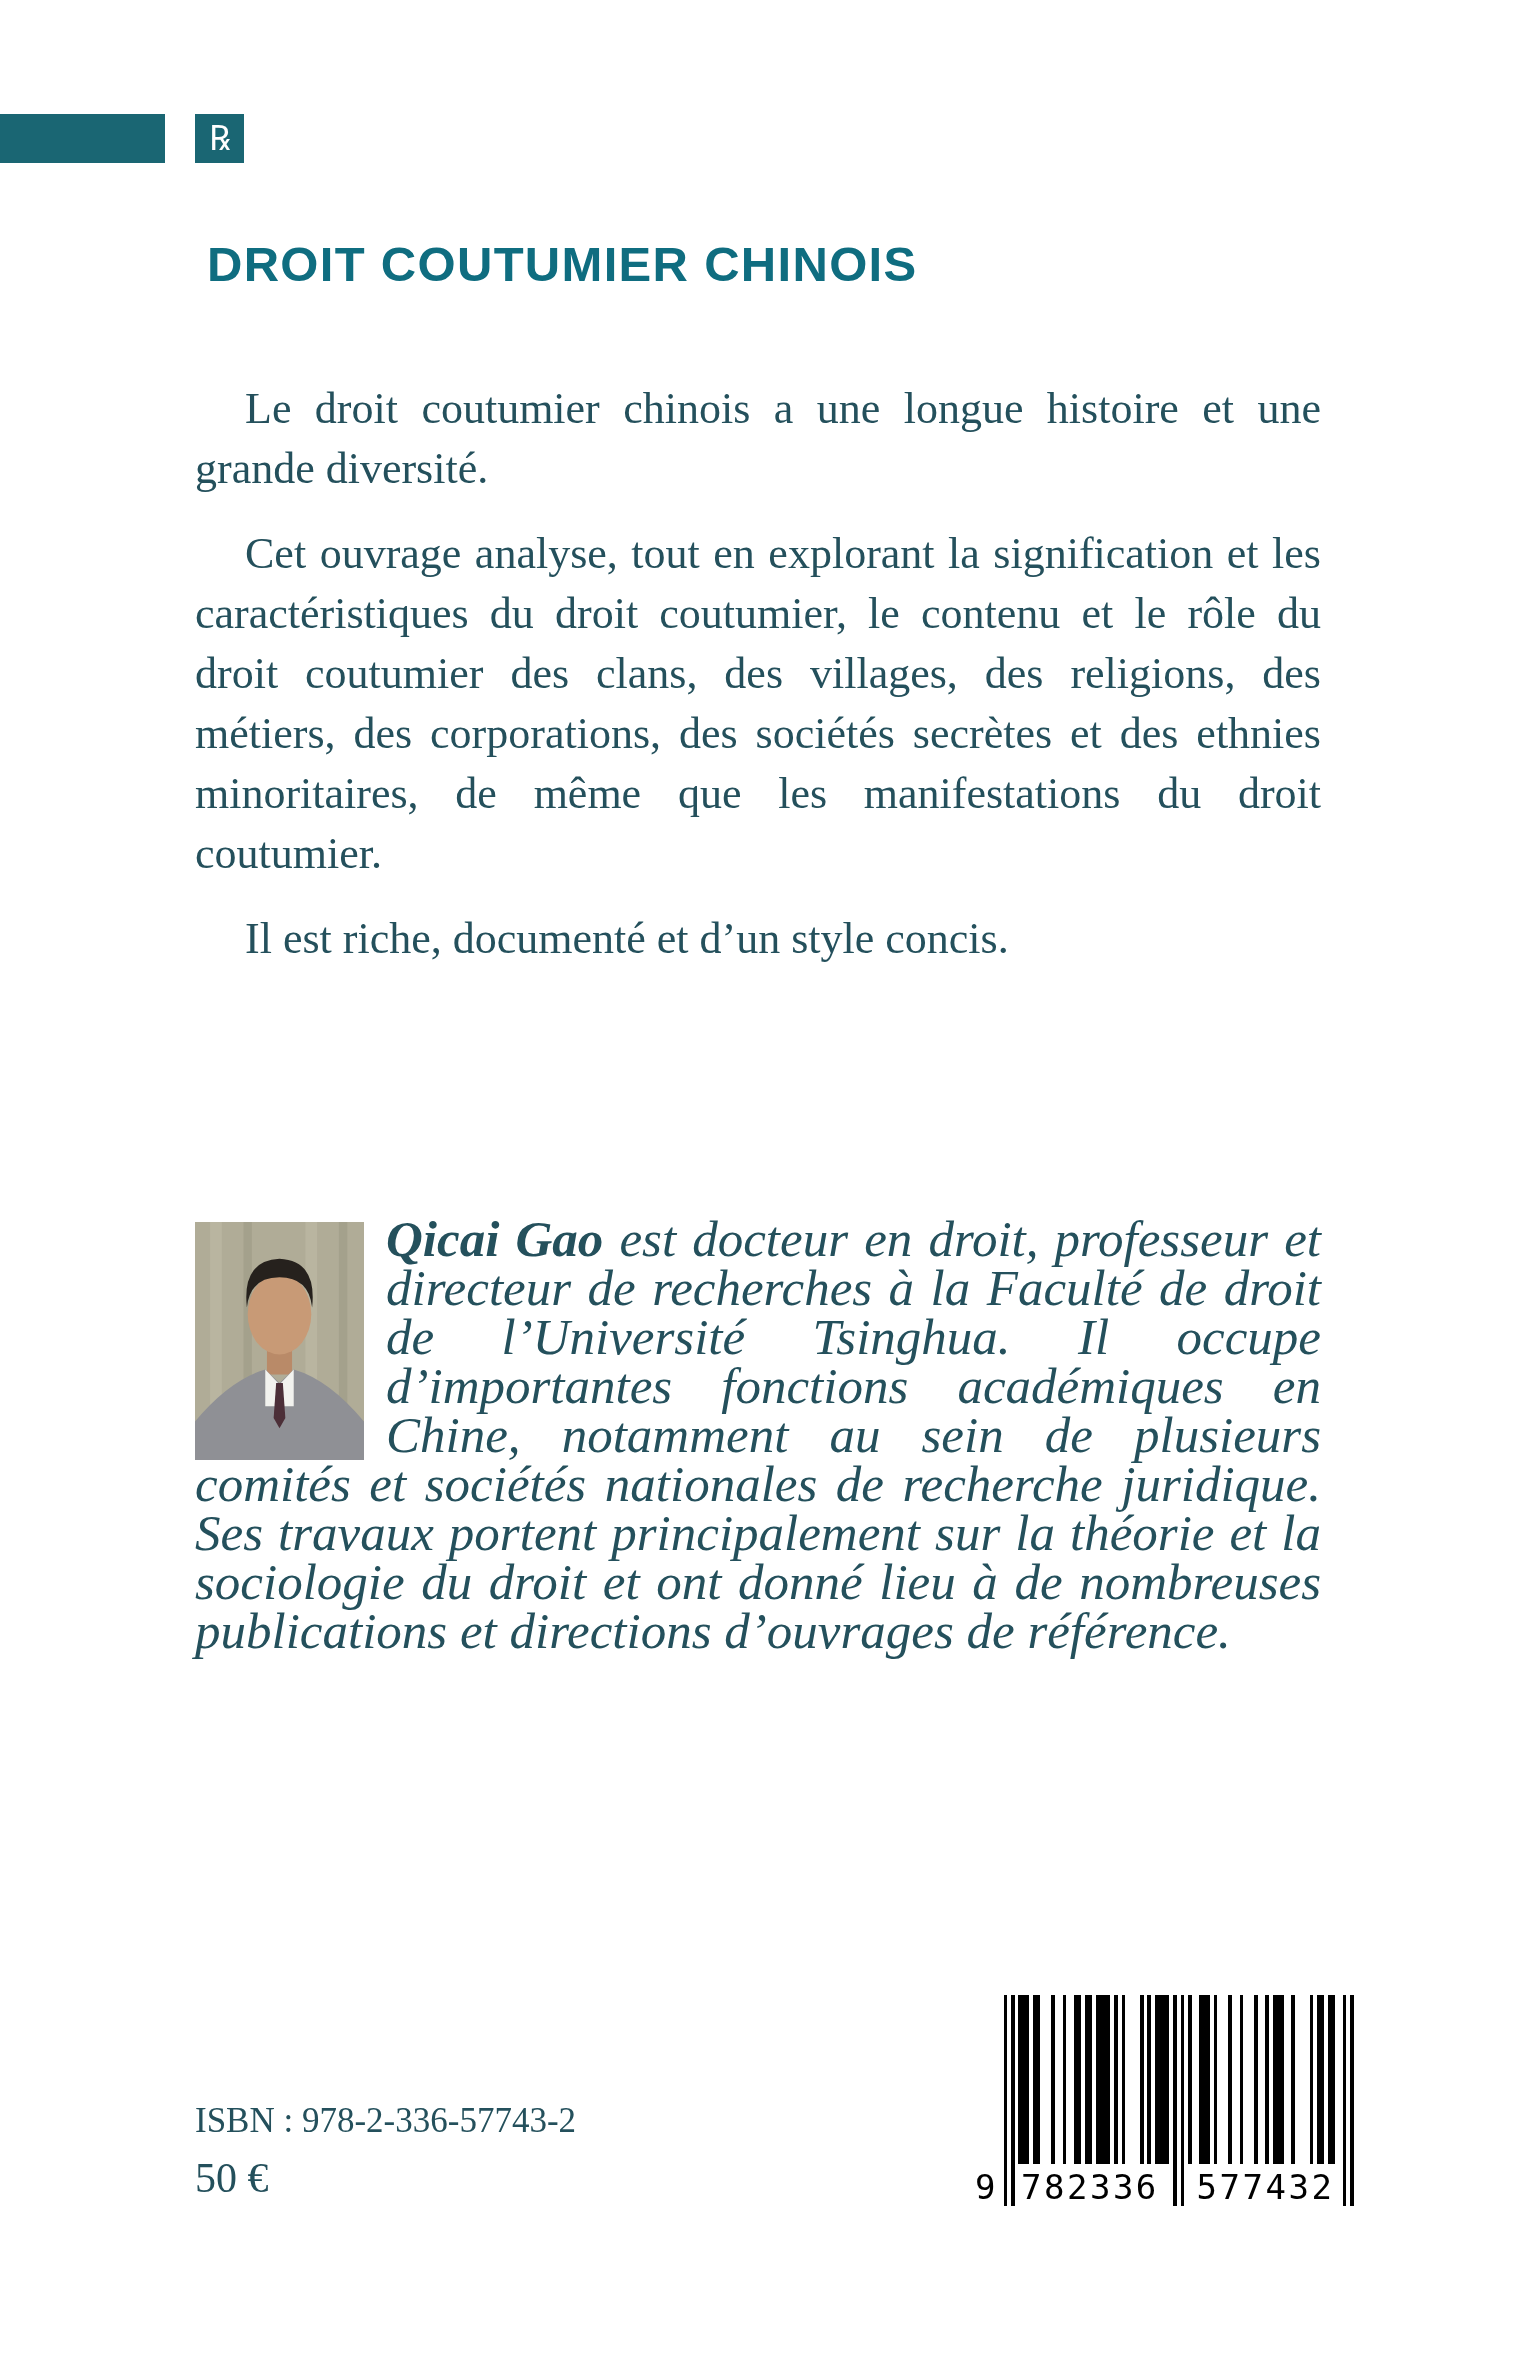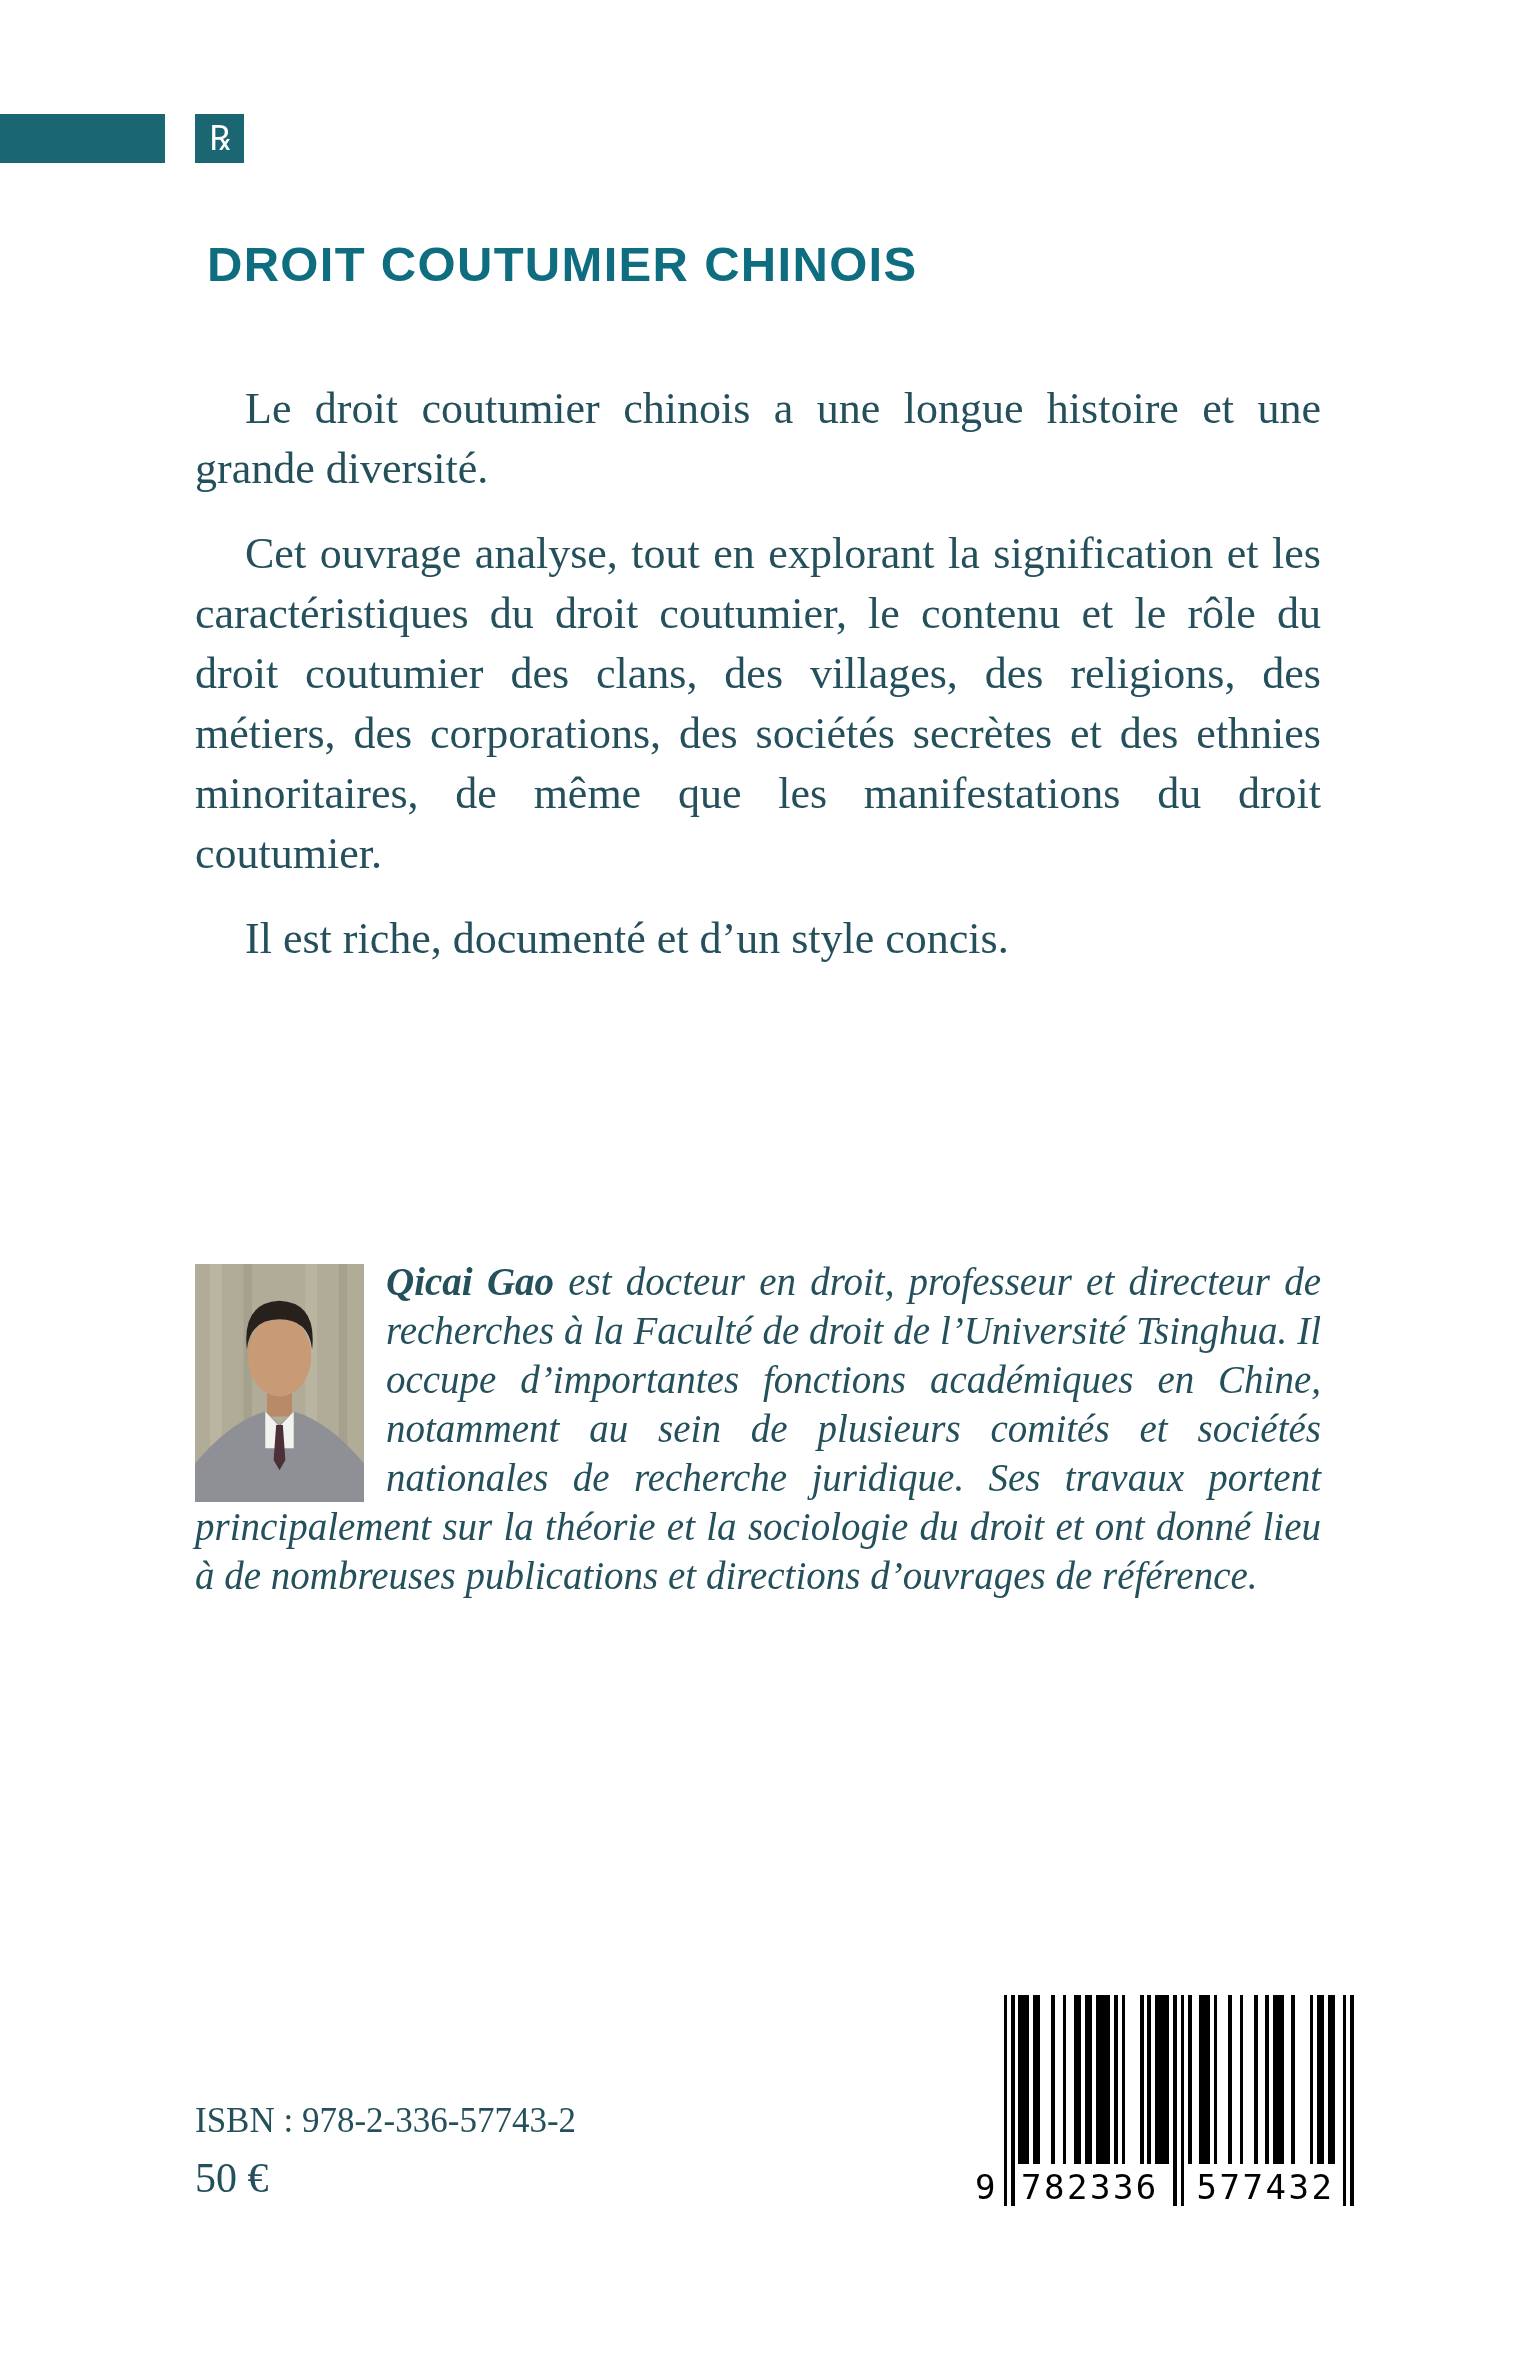--- a/index.html
+++ b/index.html
@@ -39,22 +39,22 @@
 
   
   .synopsis{
     position:absolute;left:195px;top:379px;width:1126px;
     color:#24505c;font-size:44px;line-height:60px;text-align:justify;
   }
   .synopsis p{margin:0 0 25px 0;text-indent:50px;}
 
   
   .bio{
-    position:absolute;left:195px;top:1257px;width:1126px;
-    color:#24505c;font-size:39px;line-height:49px;
+    position:absolute;left:195px;top:1215px;width:1126px;
+    color:#24505c;font-size:51px;line-height:49px;
     text-align:justify;font-style:italic;
   }
   .bio p{margin:0;}
   .bio strong{font-weight:bold;}
   .photo{
     float:left;width:169px;height:238px;margin:6.7px 22px 0 0;
     background:#b0ac97;overflow:hidden;
   }
   .photo svg{display:block;width:100%;height:100%;}
 

